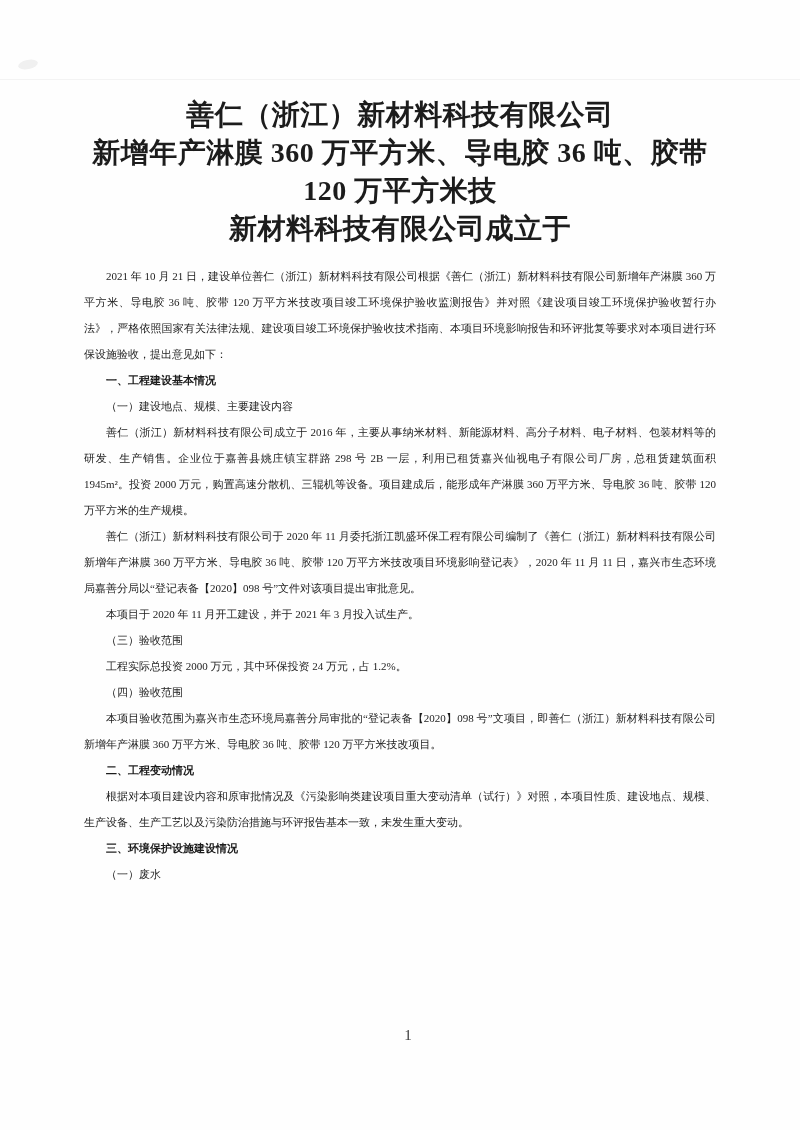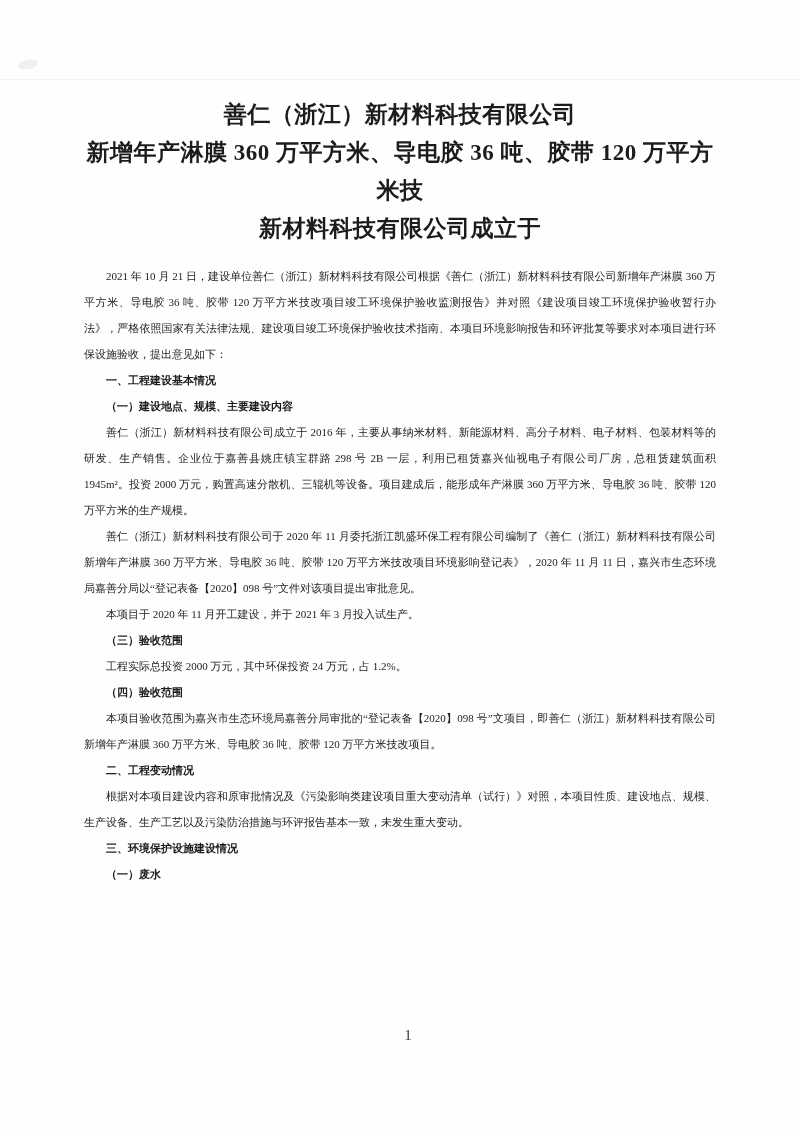--- a/index.html
+++ b/index.html
@@ -31,21 +31,21 @@
     top: 60px;
     width: 20px;
     height: 9px;
     background: #f0f0f0;
     border-radius: 50%;
     transform: rotate(-12deg);
   }
   .title {
     margin: 0;
     padding: 96px 84px 0 84px;
-    font-size: 23px;
+    font-size: 28px;
     line-height: 38px;
     font-weight: bold;
     text-align: center;
     letter-spacing: 0.5px;
   }
   .title .tline {
     display: block;
   }
   .content {
     margin: 15px 84px 0 84px;
@@ -58,21 +58,21 @@
     text-indent: 2em;
   }
   .para {
     text-align: justify;
     text-justify: inter-ideograph;
   }
   .heading {
     font-weight: bold;
   }
   .subheading {
-    font-weight: bold;
+    font-weight: normal;
   }
   .page-number {
     position: absolute;
     top: 1027px;
     left: 84px;
     width: 648px;
     text-align: center;
     font-size: 15px;
     color: #3a3a3a;
   }

